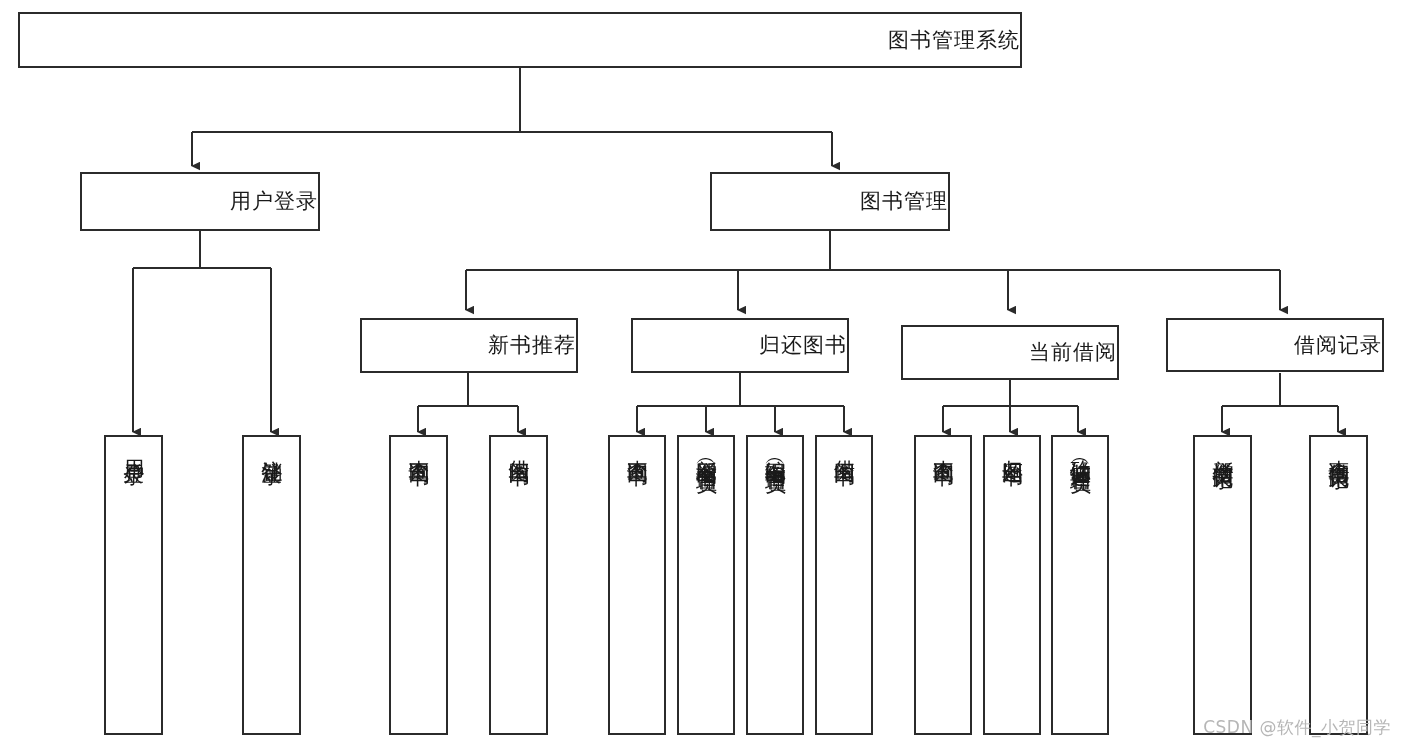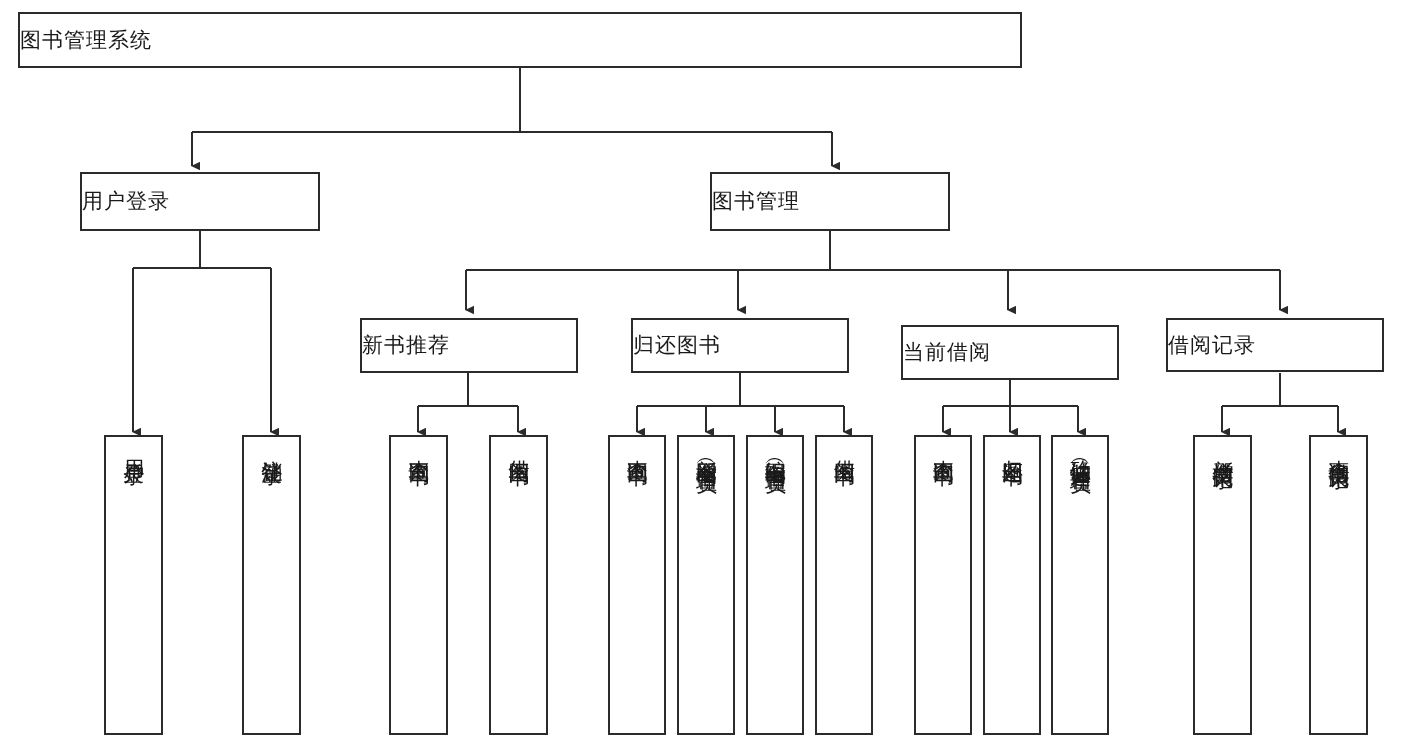--- a/index.html
+++ b/index.html
@@ -25,21 +25,21 @@
     width: 1405px;
     height: 747px;
   }
   .node {
     position: absolute;
     box-sizing: border-box;
     background: #ffffff;
     border: 2px solid #2b2b2b;
     display: flex;
     align-items: center;
-    justify-content: flex-start;
+    justify-content: flex-end;
     z-index: 5;
   }
   .node .node-label {
     color: #1a1a1a;
     font-size: 21px;
     line-height: 1.15;
     letter-spacing: 1px;
     text-align: center;
     white-space: nowrap;
   }
@@ -185,14 +185,15 @@
     <span class="node-label">确认归还（管理员）</span>
   </div>
 
   <div class="node vert" style="left:1193px; top:435px; width:59px; height:300px;">
     <span class="node-label">新增借阅记录</span>
   </div>
   <div class="node vert" style="left:1309px; top:435px; width:59px; height:300px;">
     <span class="node-label">查询借阅记录</span>
   </div>
 
+  <div id="watermark">CSDN @软件_小贺同学</div>
 
 </div>
 
 </body></html>

